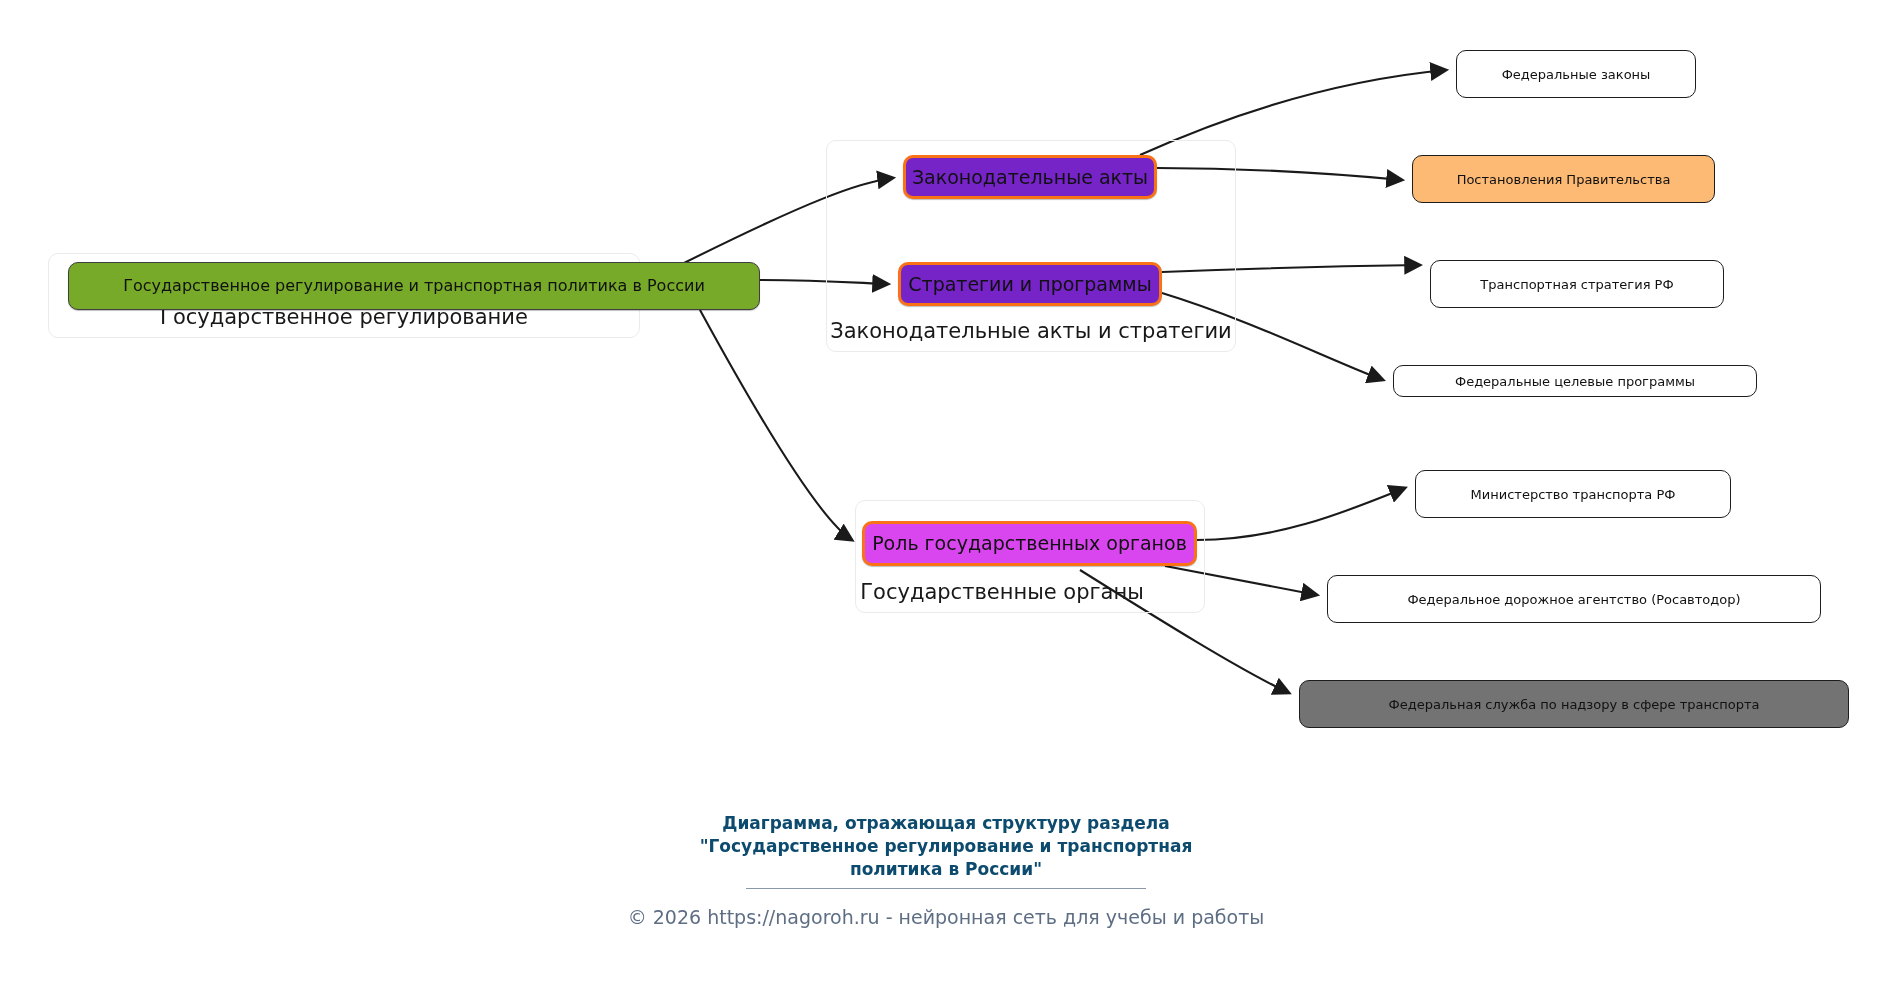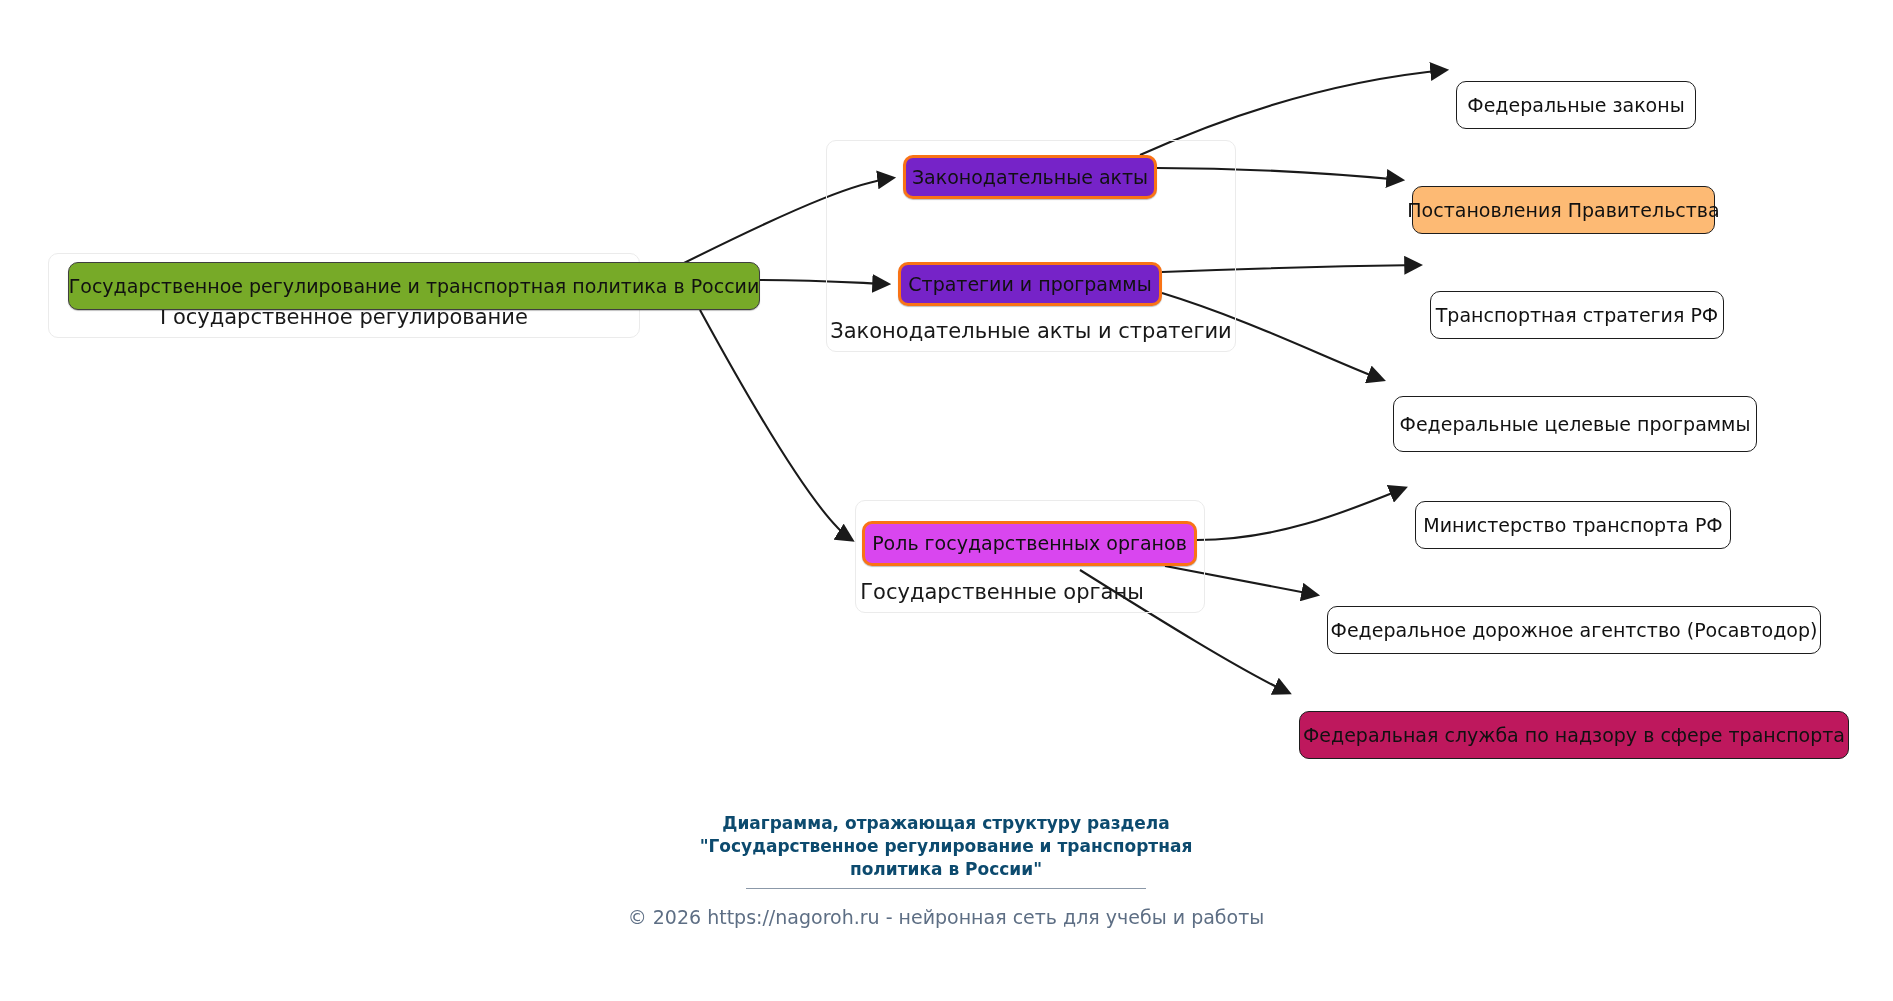--- a/index.html
+++ b/index.html
@@ -44,36 +44,35 @@
     align-items: center;
     justify-content: center;
     border-radius: 10px;
     white-space: nowrap;
     line-height: 1;
   }
   .node-root {
     background: #77aa28;
     border: 1px solid #3f3f3f;
     color: #111111;
-    font-size: 19px;
+    font-size: 16px;
     box-shadow: 0 1px 1px rgba(0,0,0,0.25);
   }
   .node-branch {
     background: #7623c8;
     border: 3px solid #f97316;
     color: #111111;
     font-size: 19px;
     box-shadow: 0 1px 1px rgba(0,0,0,0.25);
   }
   .node-leaf {
     background: #ffffff;
     border: 1.6px solid #1d1d1d;
     color: #111111;
-    font-size: 19px;
-    margin-top: 31px;
+    font-size: 13px;
   }
   .caption {
     position: absolute;
     text-align: center;
     font-weight: bold;
     font-size: 17px;
     line-height: 1.35;
     color: #4d5c70;
     white-space: pre-line;
   }
@@ -123,24 +122,24 @@
   <div class="cluster" id="cl-2" style="left: 855px; top: 500px; width: 350px; height: 113px;"></div>
   <div class="cluster-label" id="cll-2" style="left: 827px; width: 350px; top: 580px;">Государственные органы</div>
 
   <div class="node node-root" id="nd-0" style="left: 68px; top: 262px; width: 692px; height: 48px; background: rgb(119, 170, 40);">Государственное регулирование и транспортная политика в России</div>
   <div class="node node-branch" id="nd-1" style="left: 903px; top: 155px; width: 254px; height: 44px; background: rgb(118, 35, 200);">Законодательные акты</div>
   <div class="node node-branch" id="nd-2" style="left: 898px; top: 262px; width: 264px; height: 44px; background: rgb(118, 35, 200);">Стратегии и программы</div>
   <div class="node node-branch" id="nd-3" style="left: 862px; top: 521px; width: 335px; height: 45px; background: #d946ef;">Роль государственных органов</div>
   <div class="node node-leaf" id="nd-4" style="left: 1456px; top: 50px; width: 240px; height: 48px; background: rgb(255, 255, 255);">Федеральные законы</div>
   <div class="node node-leaf" id="nd-5" style="left: 1412px; top: 155px; width: 303px; height: 48px; background: #fdba74;">Постановления Правительства</div>
   <div class="node node-leaf" id="nd-6" style="left: 1430px; top: 260px; width: 294px; height: 48px; background: rgb(255, 255, 255);">Транспортная стратегия РФ</div>
-  <div class="node node-leaf" id="nd-7" style="left: 1393px; top: 365px; width: 364px; height: 56px; background: rgb(255, 255, 255);">Федеральные целевые программы</div>
+  <div class="node node-leaf" id="nd-7" style="left: 1393px; top: 365px; width: 364px; height: 32px; background: rgb(255, 255, 255);">Федеральные целевые программы</div>
   <div class="node node-leaf" id="nd-8" style="left: 1415px; top: 470px; width: 316px; height: 48px; background: rgb(255, 255, 255);">Министерство транспорта РФ</div>
   <div class="node node-leaf" id="nd-9" style="left: 1327px; top: 575px; width: 494px; height: 48px; background: rgb(255, 255, 255);">Федеральное дорожное агентство (Росавтодор)</div>
-  <div class="node node-leaf" id="nd-10" style="left: 1299px; top: 680px; width: 550px; height: 48px; background: #be185d;">Федеральная служба по надзору в сфере транспорта</div>
+  <div class="node node-leaf" id="nd-10" style="left: 1299px; top: 680px; width: 550px; height: 48px; background: #737373;">Федеральная служба по надзору в сфере транспорта</div>
 
   <div class="caption" id="cap" style="left: 646px; top: 812px; width: 600px; color: #0c4a6e;">Диаграмма, отражающая структуру раздела
 "Государственное регулирование и транспортная
 политика в России"</div>
   <div class="caption-rule" id="caprule" style="left: 746px; top: 888px; width: 400px;"></div>
   <div class="footer" id="foot" style="left: 446px; top: 906px; width: 1000px; color: rgb(93, 110, 132);">© 2026 https://nagoroh.ru - нейронная сеть для учебы и работы</div>
 
 </div>
 
 </body></html>

